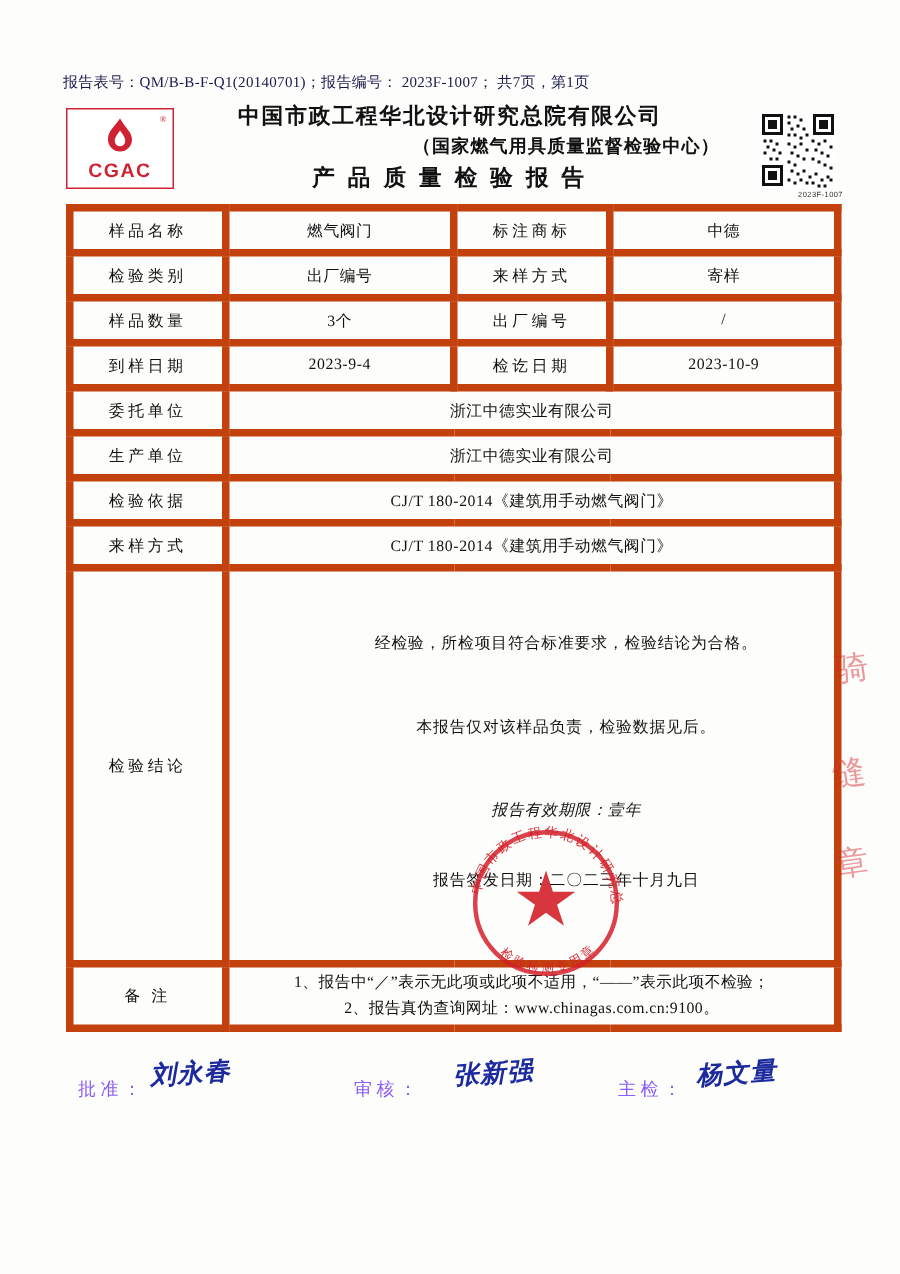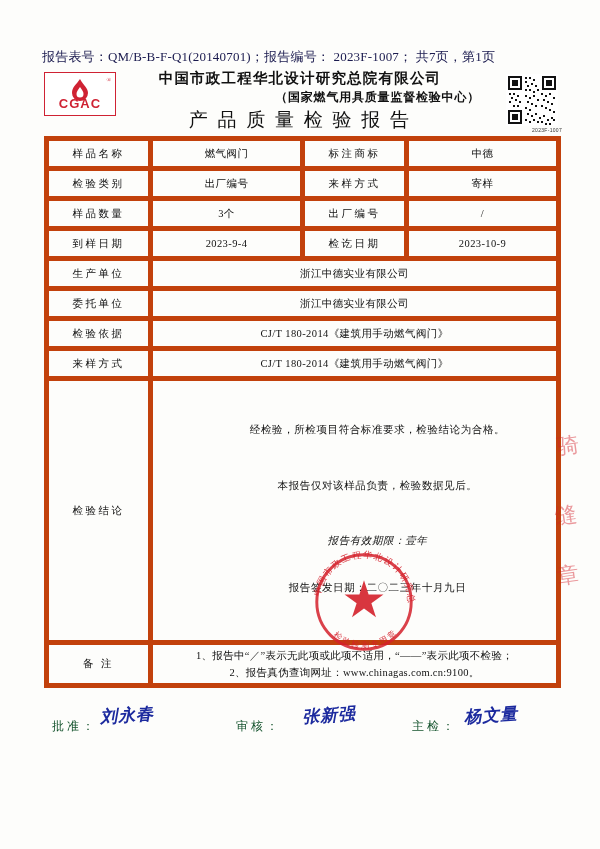--- a/index.html
+++ b/index.html
@@ -13,31 +13,31 @@
     position: relative;
     width: 600px; height: 849px;
     background: #fdfdfb;
     overflow: hidden;
   }
 
   
   .hdr-line {
     position: absolute;
     top: 48px; left: 42px;
-    font-size: 13px;
+    font-size: 10px;
     color: #1a1a4e;
     letter-spacing: 0.2px;
     white-space: nowrap;
   }
 
   
   .logo-box {
     position: absolute;
     left: 44px; top: 72px;
-    width: 72px; height: 44px;
+    width: 72px; height: 54px;
     border: 1.5px solid #cf2233;
     background: #fff;
   }
   .logo-flame {
     position: absolute; left: 50%; top: 5px;
     transform: translateX(-50%);
     width: 22px; height: 26px;
   }
   .logo-text {
     position: absolute; left: 0; right: 0; bottom: 4px;
@@ -71,22 +71,22 @@
   }
   .title-2 {
     font-size: 12px;
     font-weight: bold;
     letter-spacing: 0.8px;
     line-height: 19px;
     white-space: nowrap;
     text-align: right;
   }
   .title-3 {
-    font-size: 19px;
-    font-weight: normal;
+    font-size: 15px;
+    font-weight: bold;
     letter-spacing: 2.5px;
     line-height: 23px;
     margin-top: 1px;
     white-space: nowrap;
   }
 
   
   .qr-box {
     position: absolute;
     right: 42px; top: 74px;
@@ -174,21 +174,21 @@
   .sig-row {
     position: absolute;
     left: 52px; top: 718px;
     width: 500px;
     height: 40px;
   }
   .sig {
     position: absolute;
     font-size: 12px;
     letter-spacing: 3px;
-    color: #14532d;
+    color: #8b5cf6;
   }
   .sig-a { left: 0; }
   .sig-b { left: 184px; }
   .sig-c { left: 360px; }
   .ink {
     position: absolute;
     top: -14px;
     pointer-events: none;
   }
   .hand {
@@ -322,25 +322,25 @@
         <td class="val">/</td>
       </tr>
       <tr>
         <td class="lbl">到样日期</td>
         <td class="val">2023-9-4</td>
         <td class="lbl">检讫日期</td>
         <td class="val">2023-10-9</td>
       </tr>
 
       <tr>
+        <td class="lbl">委托单位</td>
+        <td class="val" colspan="3">浙江中德实业有限公司</td>
+      </tr>
+      <tr>
         <td class="lbl">生产单位</td>
-        <td class="val" colspan="3">浙江中德实业有限公司</td>
-      </tr>
-      <tr>
-        <td class="lbl">委托单位</td>
         <td class="val" colspan="3">浙江中德实业有限公司</td>
       </tr>
       <tr>
         <td class="lbl">检验依据</td>
         <td class="val" colspan="3">CJ/T 180-2014《建筑用手动燃气阀门》</td>
       </tr>
       <tr>
         <td class="lbl">来样方式</td>
         <td class="val" colspan="3">CJ/T 180-2014《建筑用手动燃气阀门》</td>
       </tr>

